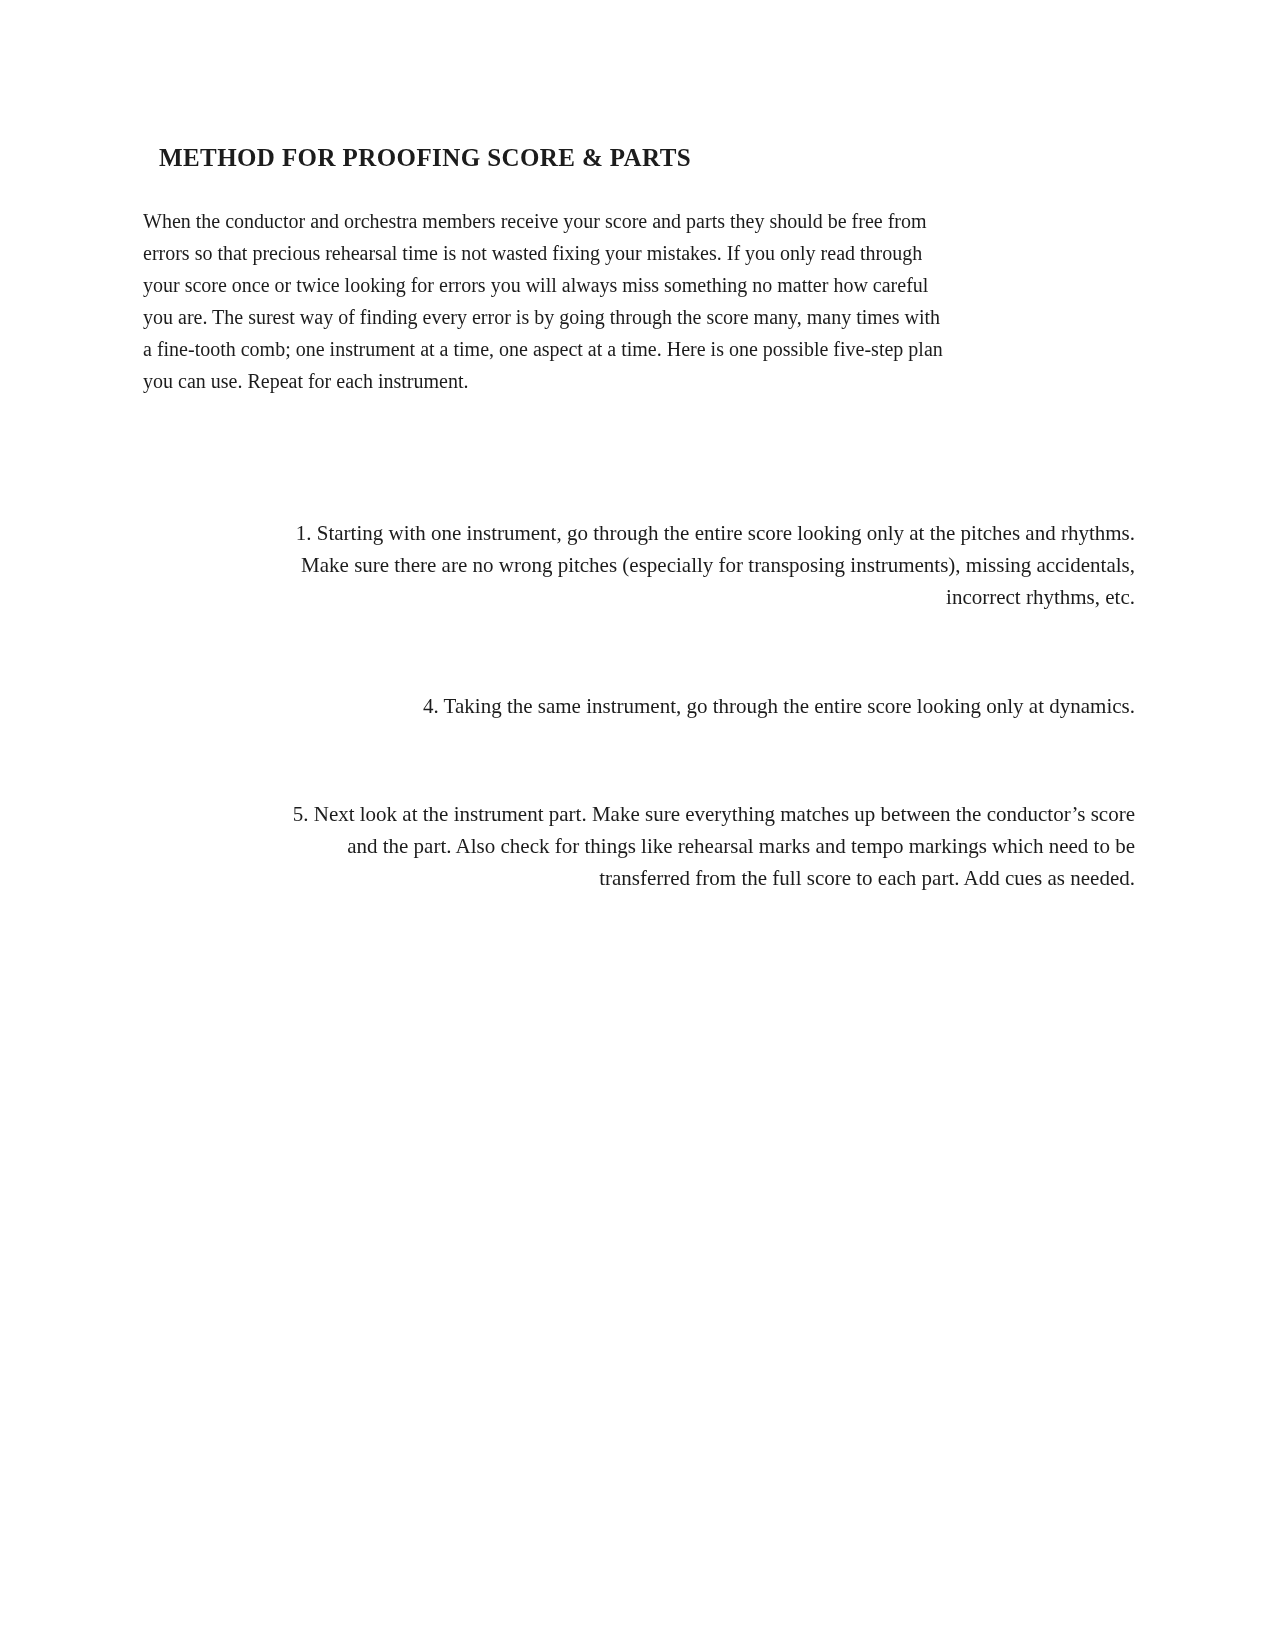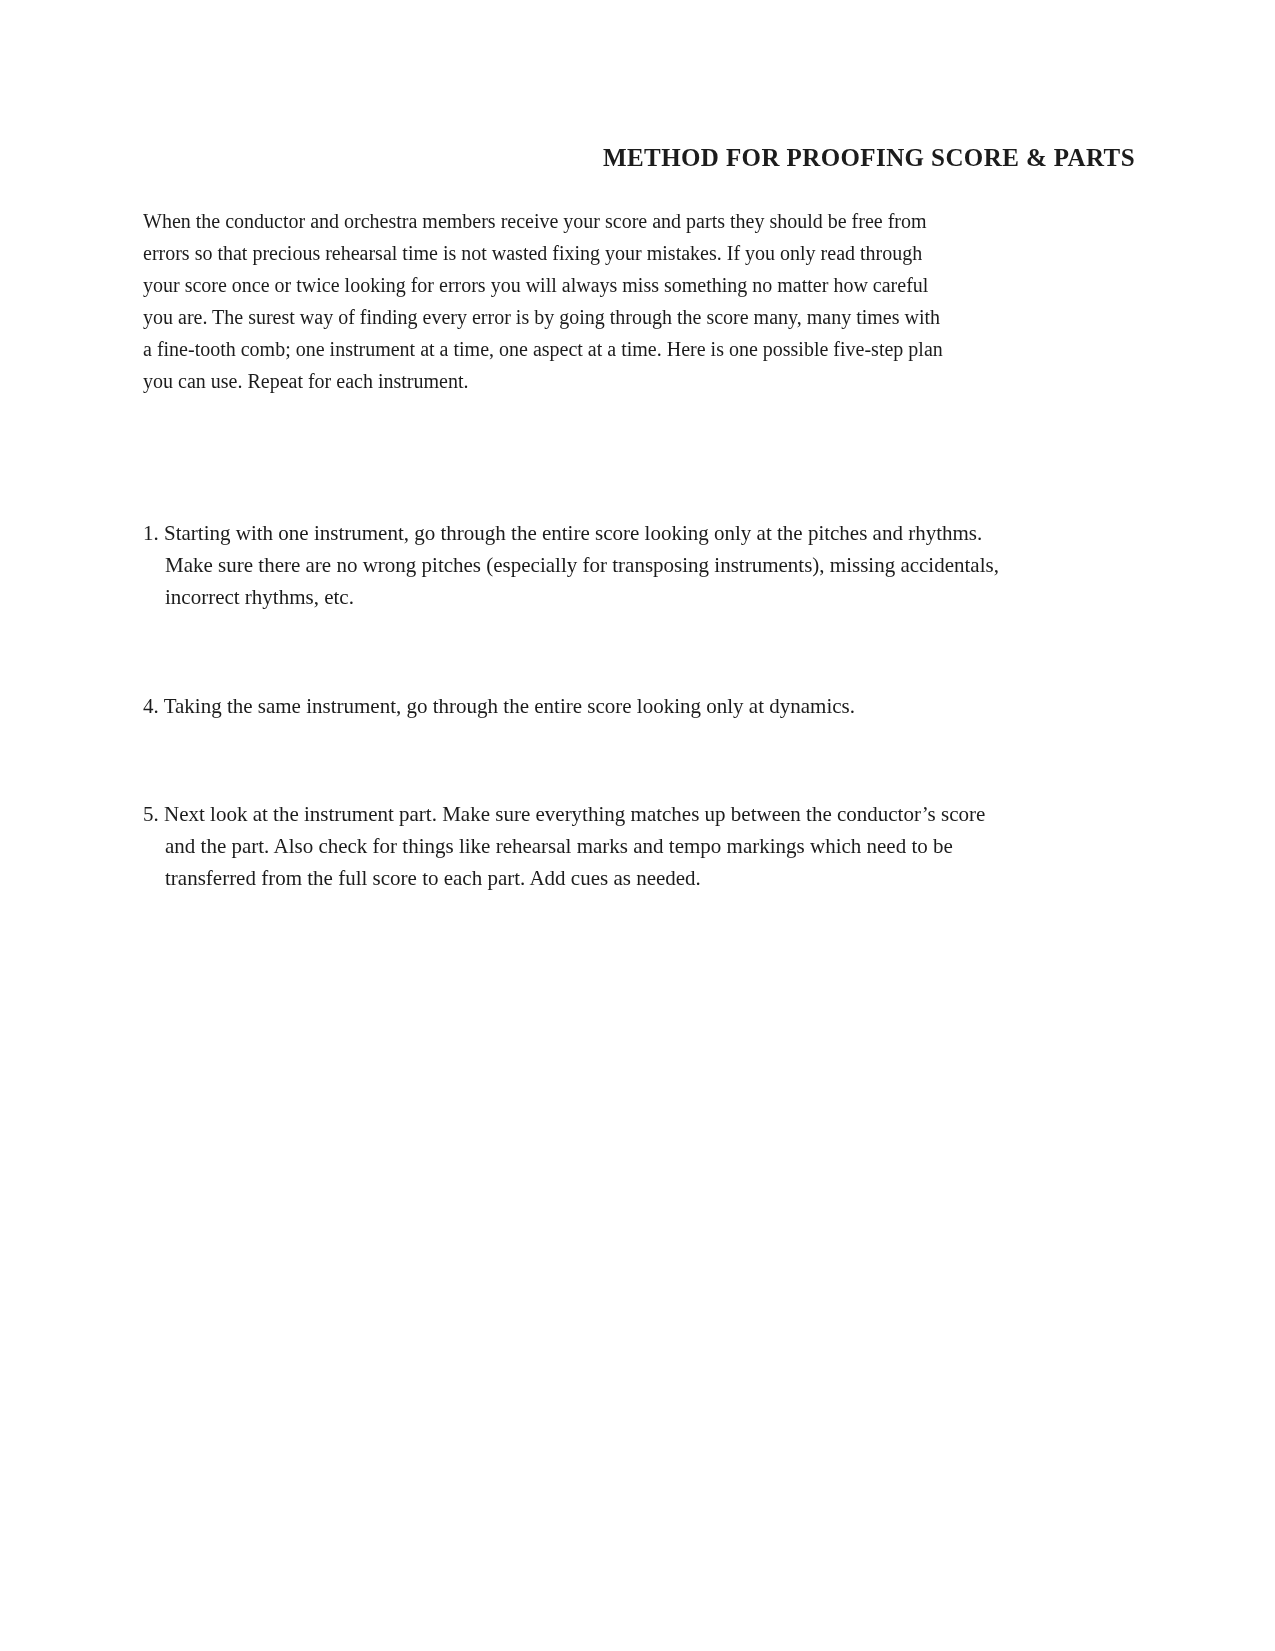--- a/index.html
+++ b/index.html
@@ -17,32 +17,32 @@
     font-family: "Liberation Serif", "DejaVu Serif", serif;
     color: #1c1c1c;
     overflow: hidden;
   }
   .doc-title {
     font-size: 25px;
     font-weight: bold;
     line-height: 30px;
     letter-spacing: 0.4px;
     margin: 0 0 32px 16px;
-    text-align: right;
   }
   .intro {
     font-size: 20px;
     line-height: 32px;
     white-space: pre-line;
     margin: 0 0 120px 0;
     max-width: 1000px;
   }
   .steps-list {
     margin: 0;
     padding: 0;
+    text-align: right;
   }
   .item {
     font-size: 21px;
     line-height: 32px;
     padding-left: 22px;
     text-indent: -22px;
     max-width: 1000px;
     margin: 0 0 77px 0;
   }
   .item:nth-of-type(2) { margin-bottom: 76px; }

